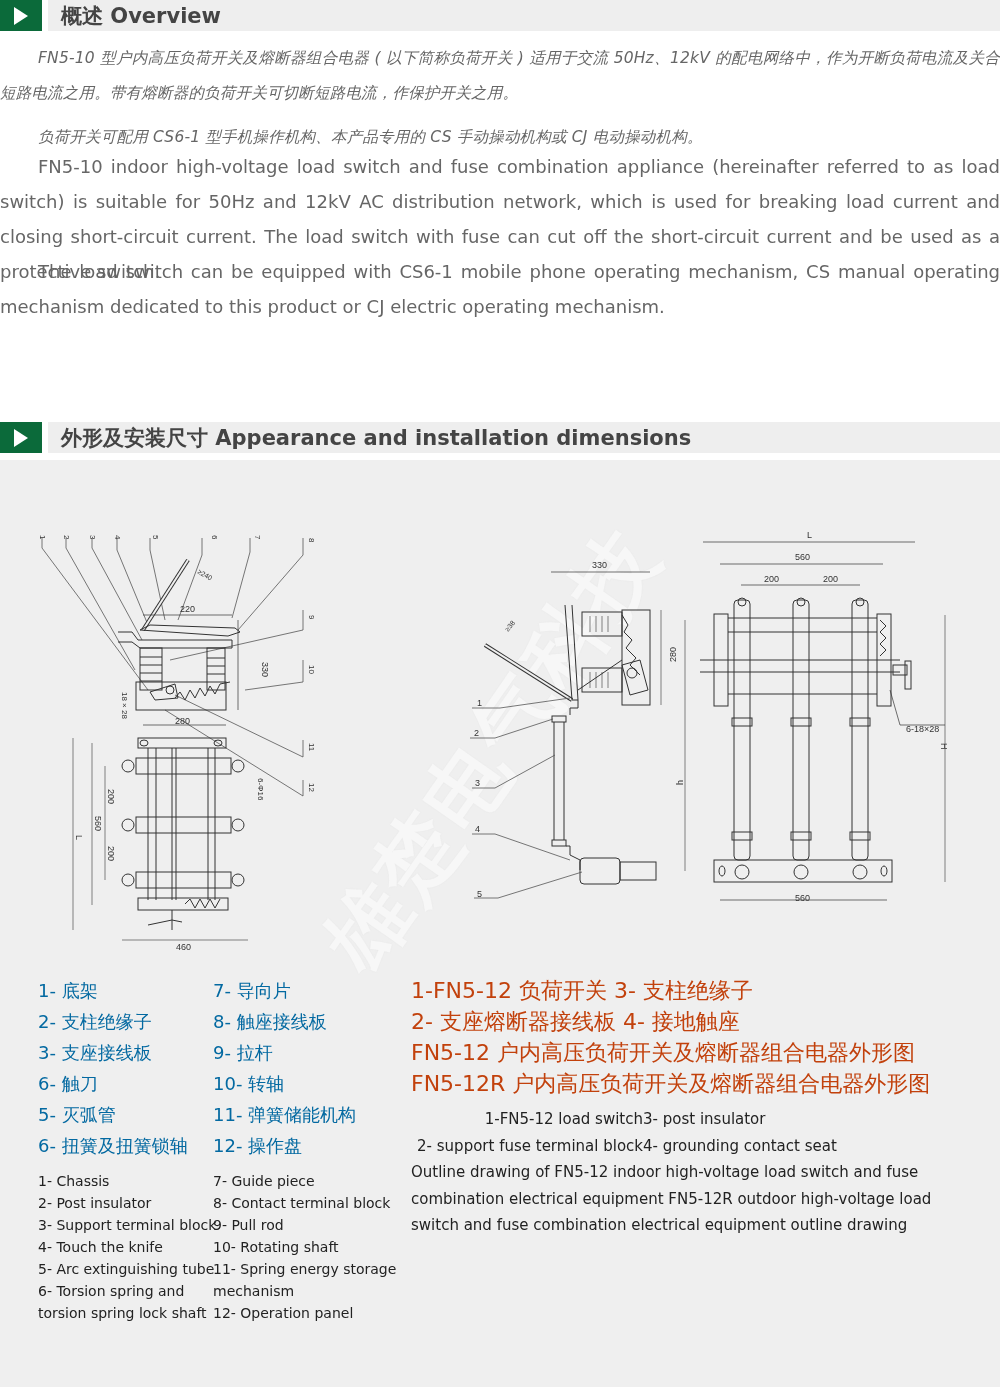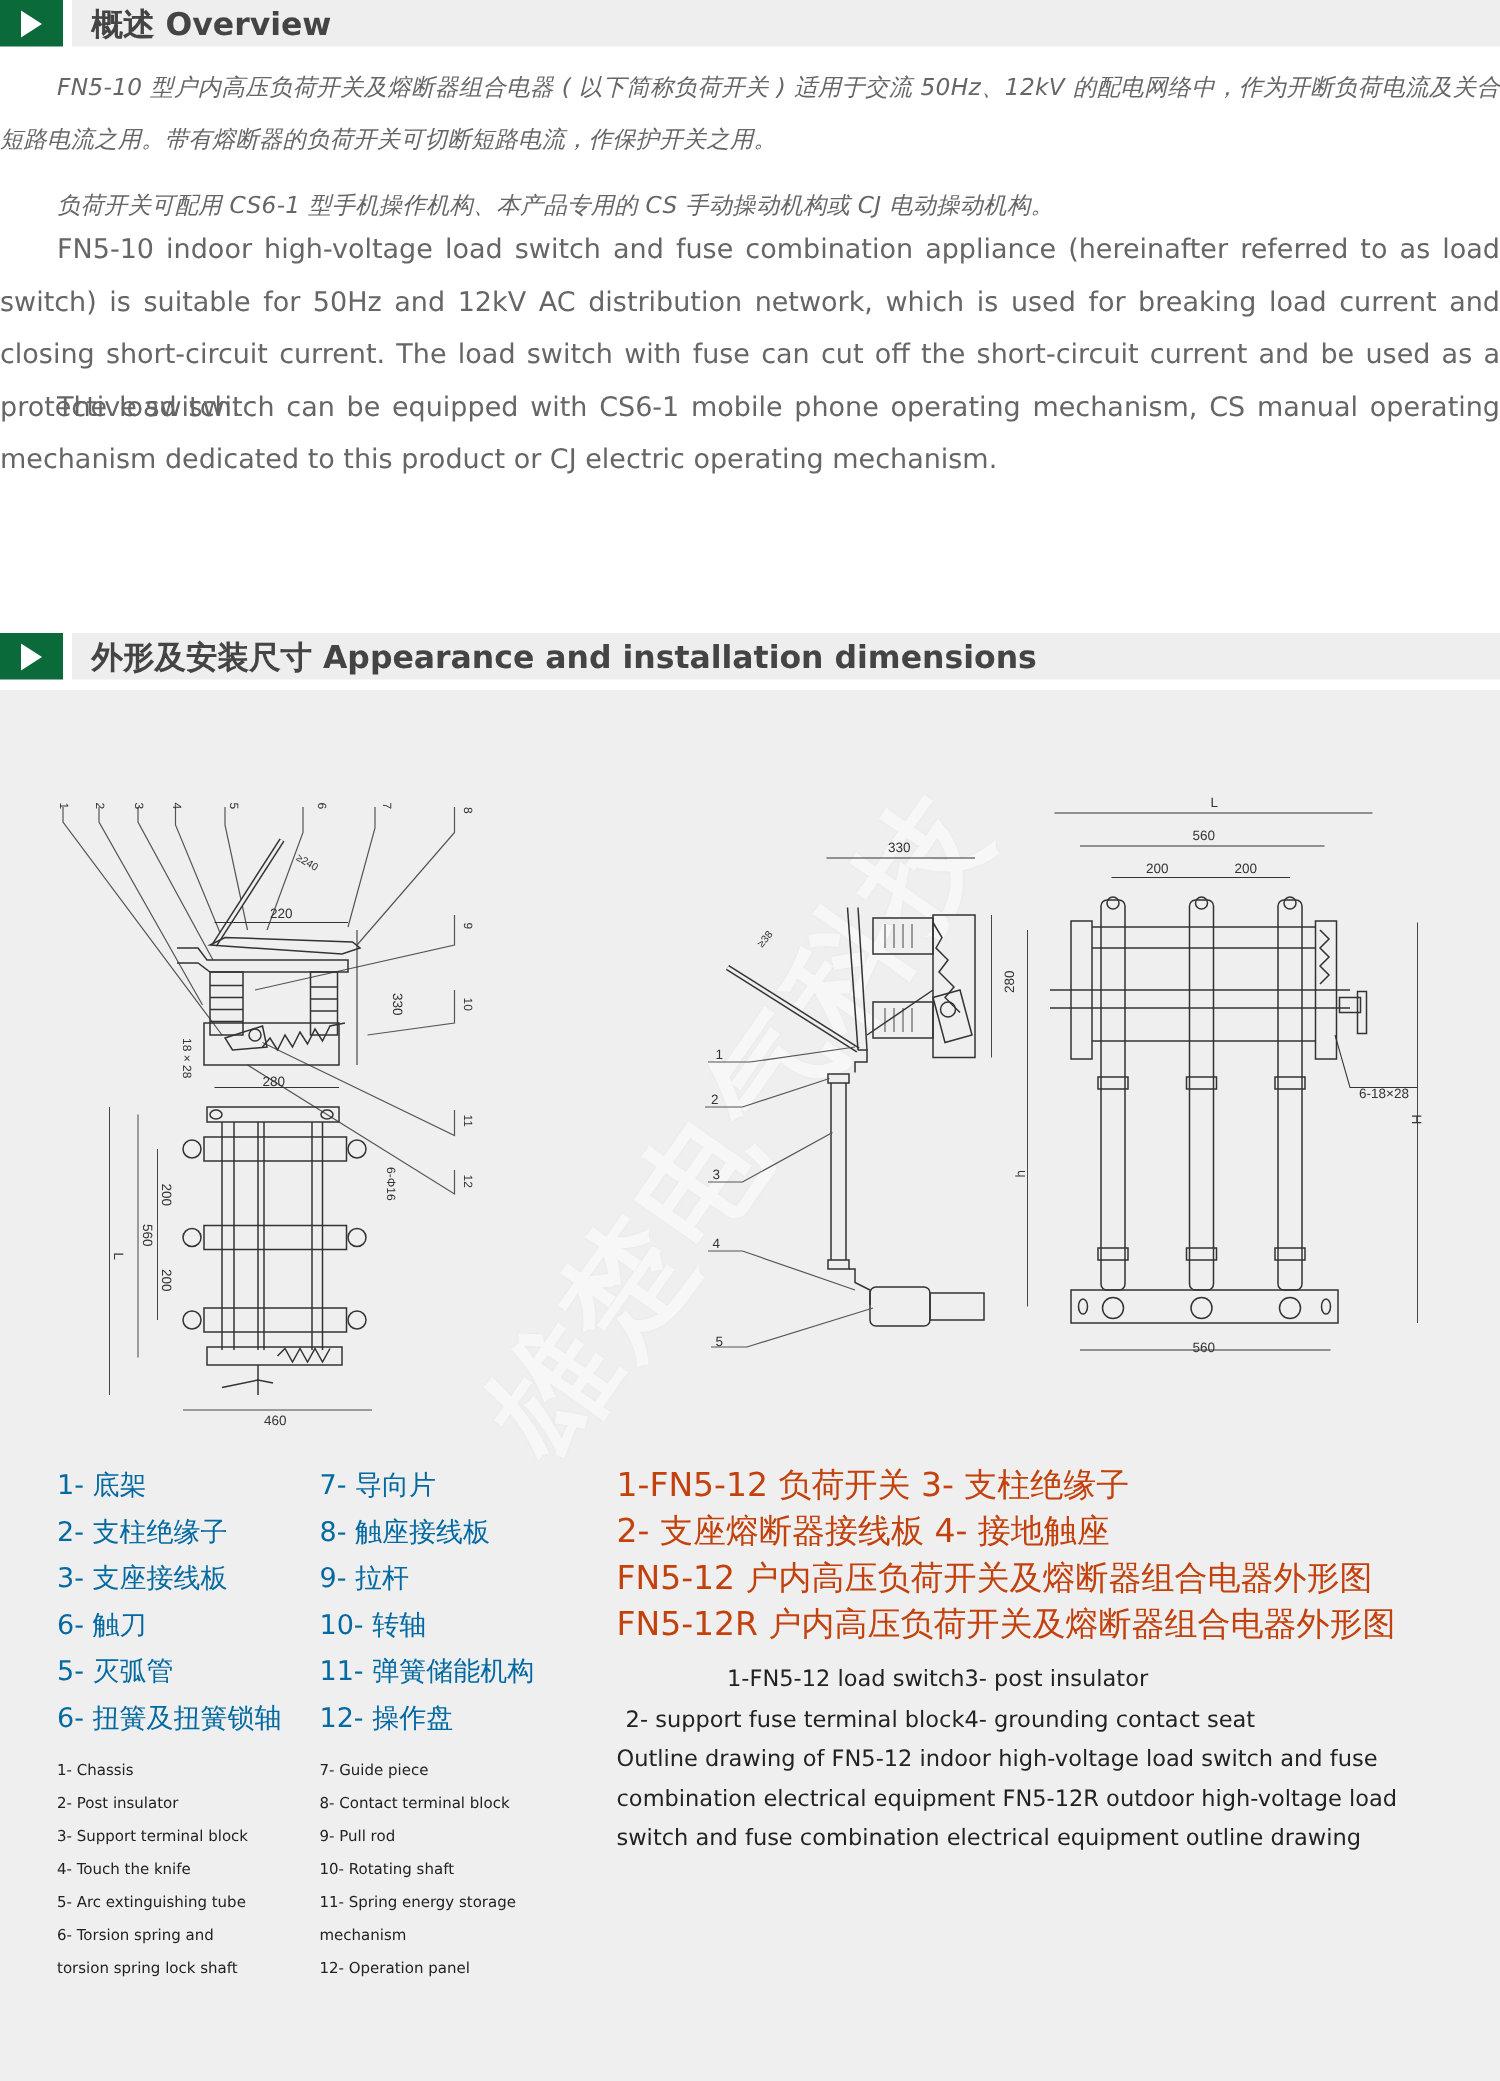--- a/index.html
+++ b/index.html
@@ -13,21 +13,21 @@
 
   .para { position: absolute; left: 0; width: 1000px; font-size: 18px; color: #666666; line-height: 35px; text-align: justify; }
   .para.cn { font-size: 15.5px; letter-spacing: 0.2px; font-style: italic; }
   .indent { text-indent: 38px; }
 
   .panel { position: absolute; left: 0; top: 460px; width: 1000px; height: 927px; background: #efefef; overflow: hidden; }
   .drawings { position: absolute; left: 0; top: 0; width: 1000px; height: 500px; }
   .watermark { position: absolute; left: 250px; top: 70px; font-size: 82px; font-weight: bold; color: #f8f8f8; transform: rotate(-55deg); transform-origin: left top; white-space: nowrap; letter-spacing: 4px; left: 300px; top: 470px; text-shadow: 0 0 2px #e4e4e4; opacity: 0.9; }
 
   .legend-cn { position: absolute; font-size: 18px; color: #0369a1; line-height: 31px; }
-  .legend-en { position: absolute; font-size: 10px; color: #222222; line-height: 22px; }
+  .legend-en { position: absolute; font-size: 14px; color: #222222; line-height: 22px; }
   .legend-r-cn { position: absolute; left: 411px; top: 515px; width: 560px; font-size: 22px; color: #c2410c; line-height: 31px; }
   .legend-r-en { position: absolute; left: 411px; top: 646px; width: 560px; font-size: 15px; color: #222222; line-height: 26.5px; }
   .row2 { display: flex; }
   .row2 span:first-child { width: 232px; text-align: right; }
   .col { position: absolute; }
 </style>
 </head>
 <body>
 
 <div class="sec-header" style="top:0;">

